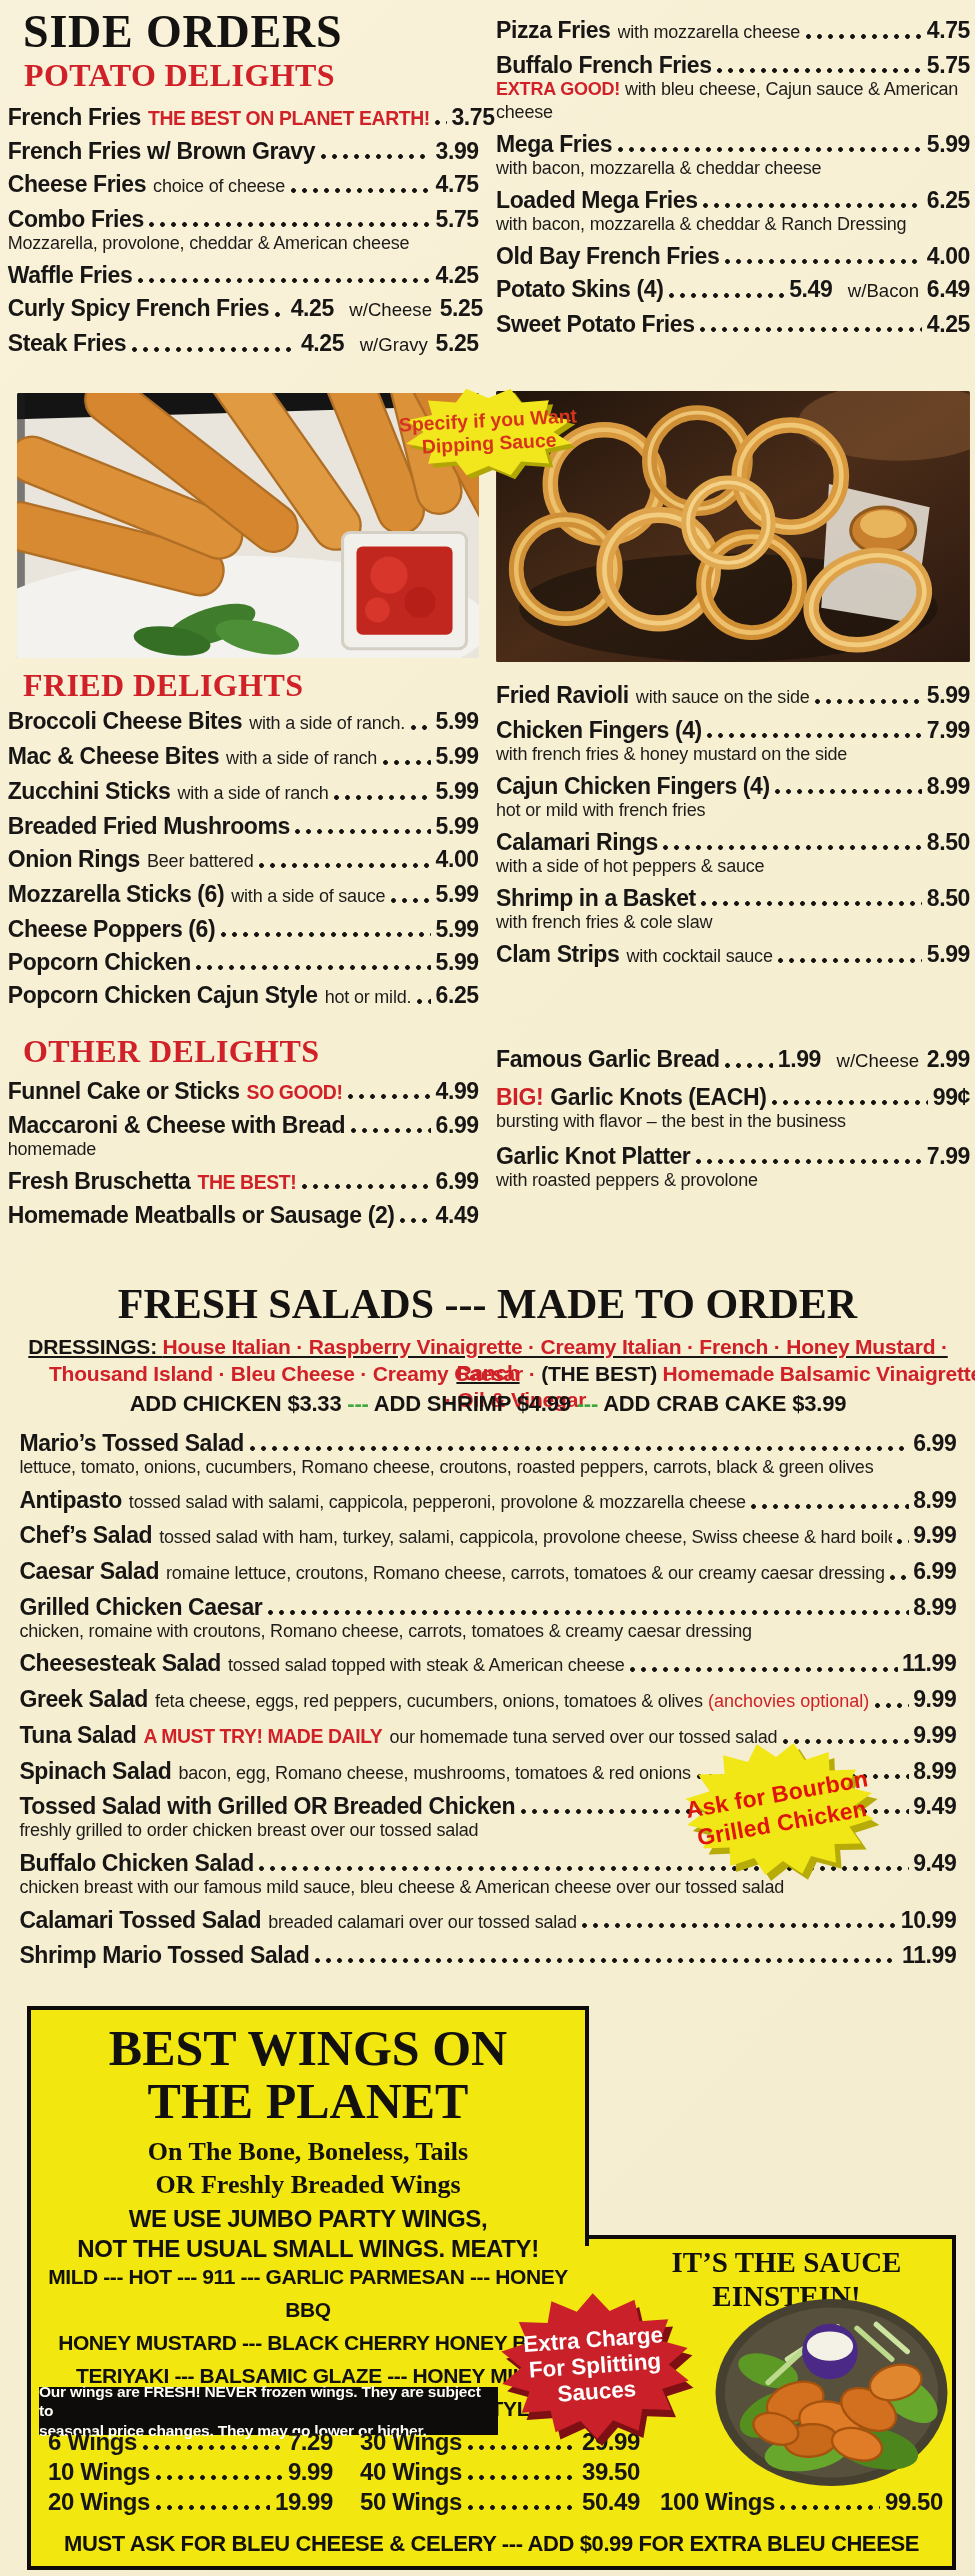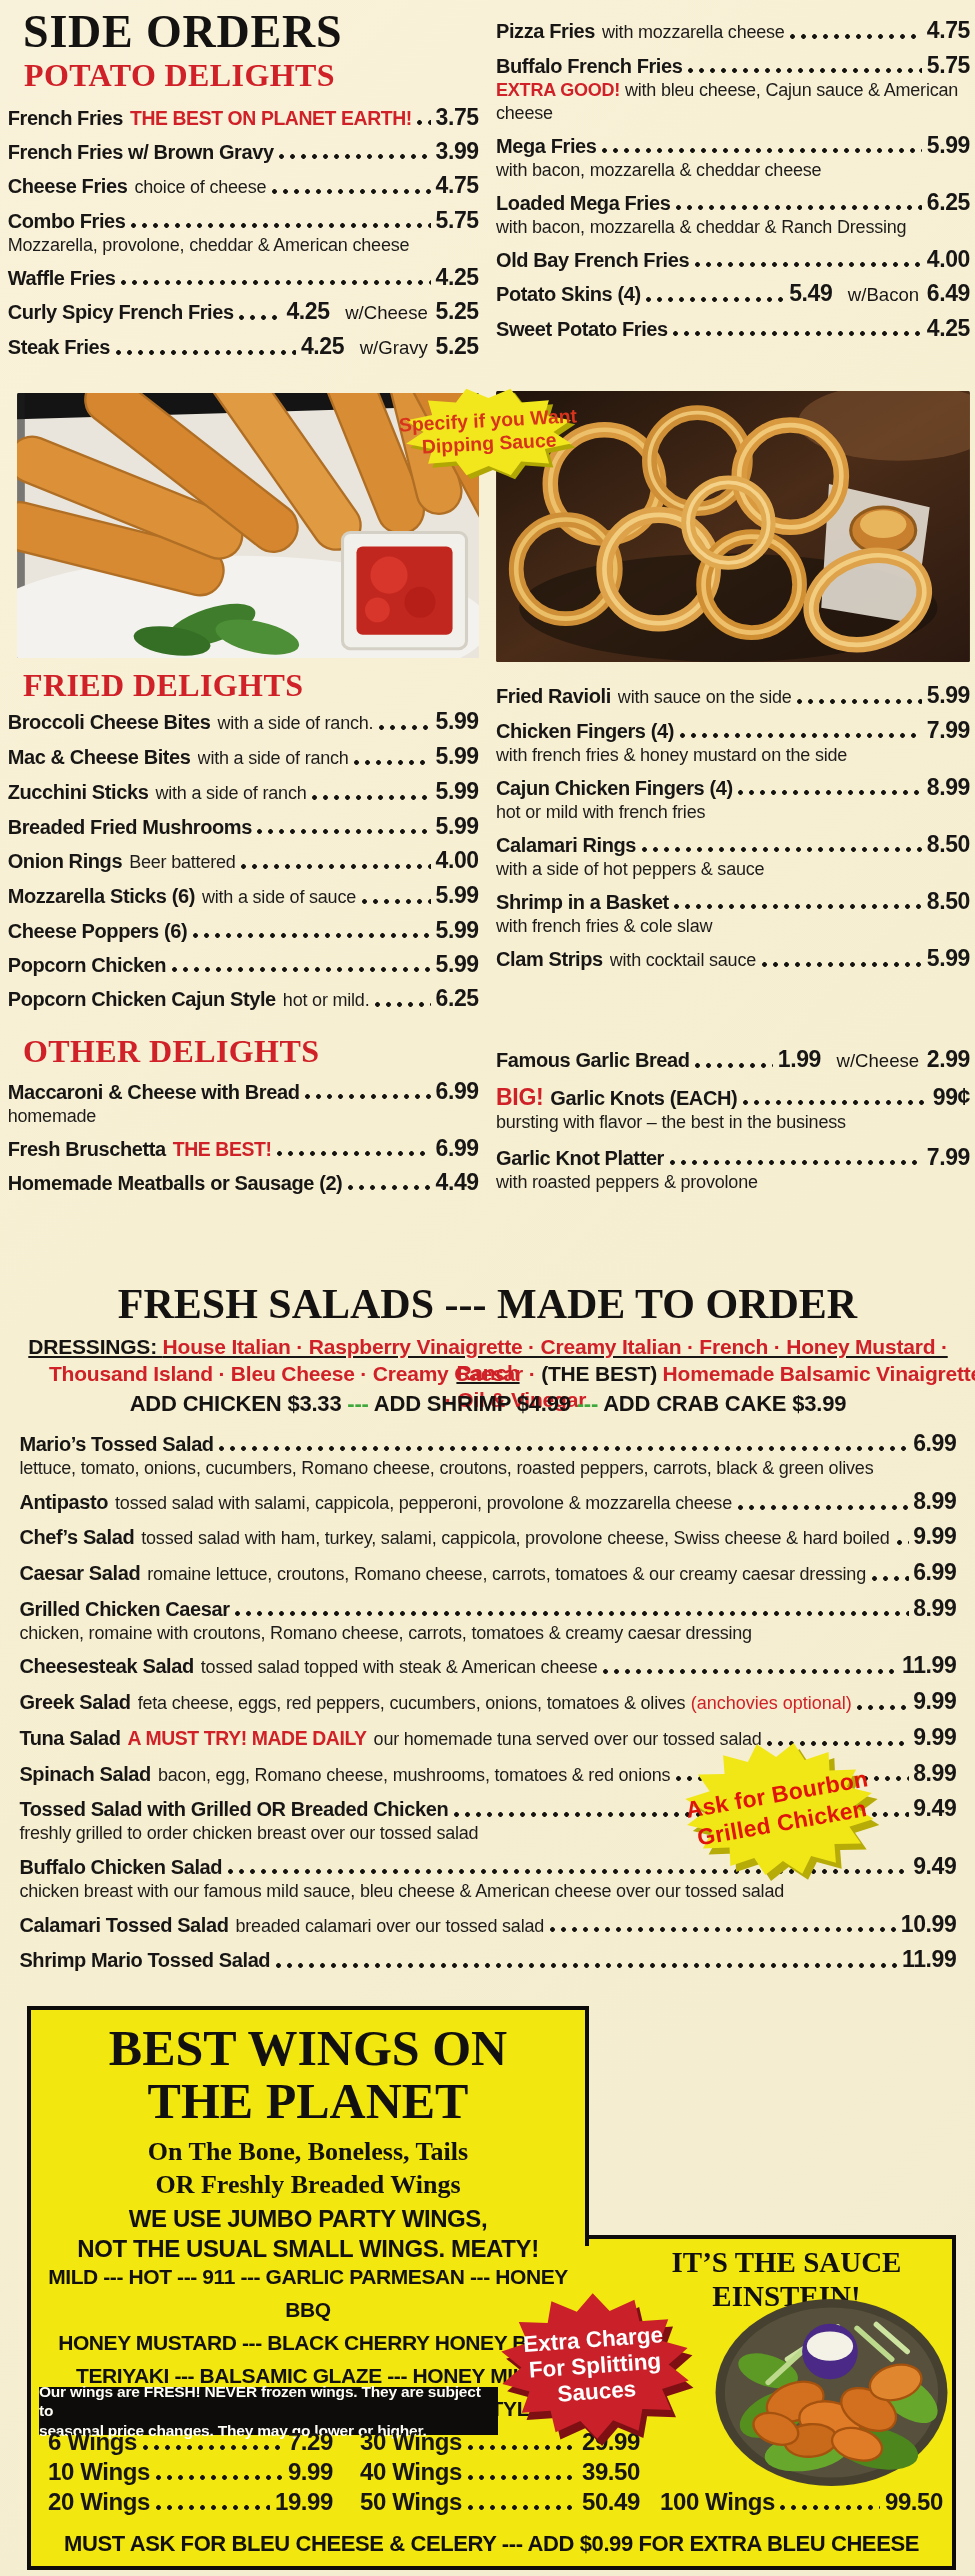--- a/index.html
+++ b/index.html
@@ -22,21 +22,21 @@
   }
   .abs{position:absolute;}
   
   .h-main{font-family:var(--serif);font-weight:700;font-size:46px;line-height:1;letter-spacing:0.8px;color:#141312;}
   .h-red{font-family:var(--serif);font-weight:700;font-size:32px;line-height:1;letter-spacing:0.4px;color:var(--red);}
   .h-salads{font-family:var(--serif);font-weight:700;font-size:42px;line-height:1;color:#141312;text-align:center;width:100%;}
   
   .mi{margin-bottom:7px;}
   .mi-line{display:flex;align-items:baseline;}
   .mi-nametag{font-weight:700;font-size:23px;line-height:26px;color:var(--red);margin-right:7px;letter-spacing:-0.3px;white-space:nowrap;}
-  .mi-name{font-weight:700;font-size:20px;line-height:26px;letter-spacing:-0.4px;white-space:nowrap;}
+  .mi-name{font-weight:700;font-size:23px;line-height:26px;letter-spacing:-0.4px;white-space:nowrap;}
   .mi-tag{font-weight:700;font-size:19.4px;line-height:26px;color:var(--red);margin-left:7px;letter-spacing:-0.4px;white-space:nowrap;}
   .mi-note{font-weight:400;font-size:18px;line-height:26px;color:#1d1c1a;margin-left:7px;letter-spacing:-0.2px;white-space:nowrap;flex-shrink:1;min-width:0;overflow:hidden;}
   .mi-note2{font-weight:400;font-size:18px;line-height:26px;color:var(--red);margin-left:5.4px;white-space:nowrap;}
   .dots{flex:1 1 auto;min-width:12.4px;margin:0 4.6px;height:7px;align-self:center;position:relative;top:5.4px;
     background-image:radial-gradient(circle at 3.5px 3.5px,#14130f 2.1px,rgba(0,0,0,0) 2.5px);
     background-size:11px 7px;background-repeat:repeat-x;background-position:0 0;}
   .mi-mid{font-weight:700;font-size:23px;line-height:26px;letter-spacing:-0.4px;white-space:nowrap;}
   .mi-xlabel{font-weight:400;font-size:18.6px;line-height:26px;margin:0 7.7px 0 15.5px;white-space:nowrap;}
   .mi-price{font-weight:700;font-size:23px;line-height:26px;letter-spacing:-0.4px;white-space:nowrap;}
   .mi-desc{font-weight:400;font-size:18px;line-height:23px;color:#1d1c1a;letter-spacing:-0.2px;}
@@ -400,20 +400,28 @@
           <span class="dots"></span>
           <span class="mi-price">5.99</span>
         </div>
       </div>
     </div>
 
   <div class="abs h-red" style="left:23px;top:1035px;">OTHER DELIGHTS</div>
   <div class="col" style="left:7.7px;top:1078px;width:471px;">
       <div class="mi">
         <div class="mi-line">
+          <span class="mi-name">Funnel Cake or Sticks</span>
+          <span class="mi-tag">SO GOOD!</span>
+          <span class="dots"></span>
+          <span class="mi-price">4.99</span>
+        </div>
+      </div>
+      <div class="mi">
+        <div class="mi-line">
           <span class="mi-name">Maccaroni &amp; Cheese with Bread</span>
           <span class="dots"></span>
           <span class="mi-price">6.99</span>
         </div>
         <div class="mi-desc">homemade</div>
       </div>
       <div class="mi">
         <div class="mi-line">
           <span class="mi-name">Fresh Bruschetta</span>
           <span class="mi-tag">THE BEST!</span>

